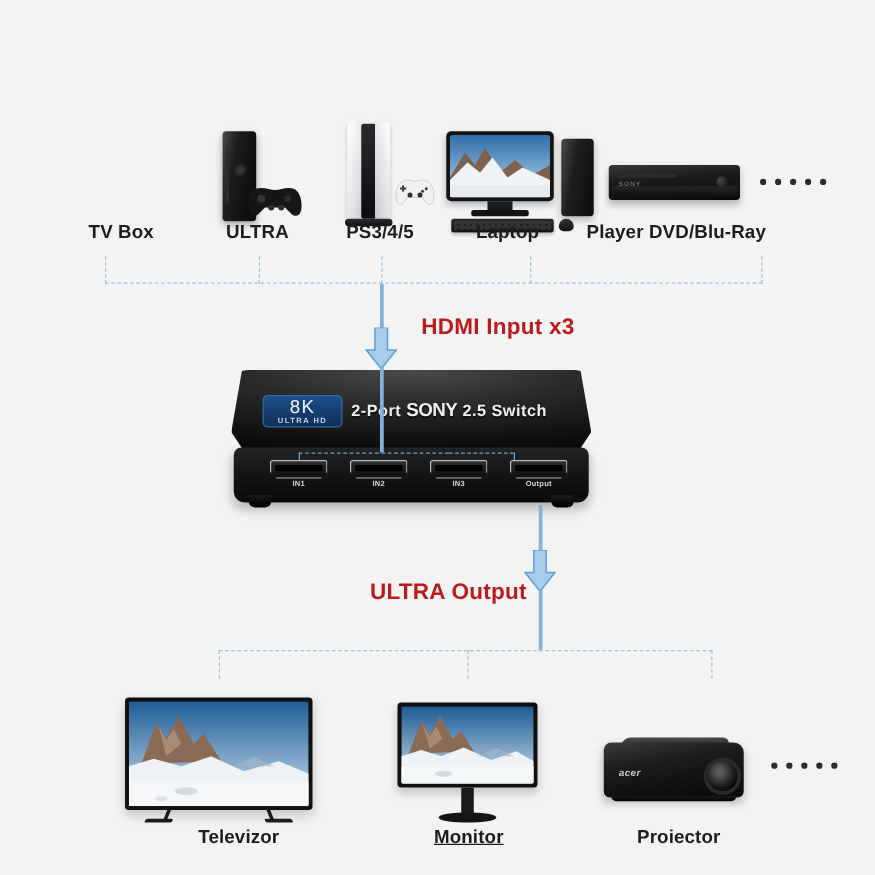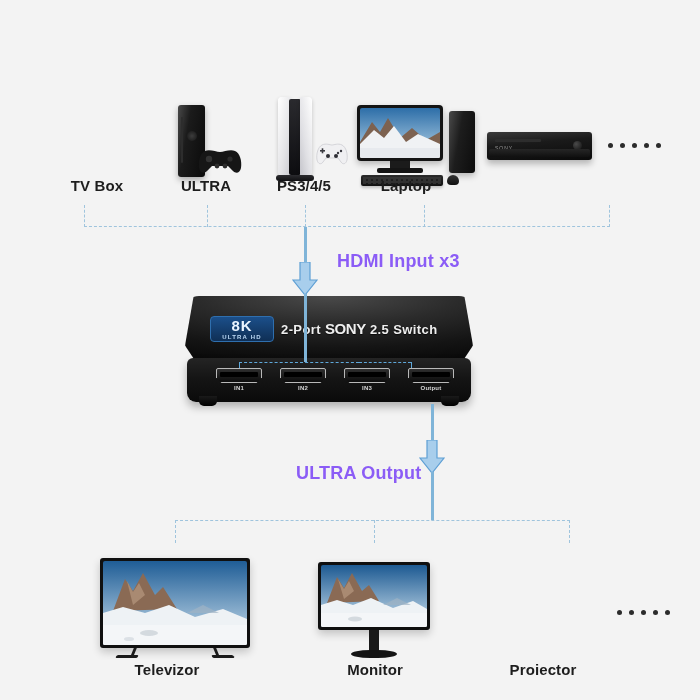--- a/index.html
+++ b/index.html
@@ -20,21 +20,21 @@
     font-weight:700;
     color:#1d1d1d;
     white-space:nowrap;
     transform:translateX(-50%);
     letter-spacing:.1px;
   }
   .blue-lbl{
     position:absolute;
     font-size:18px;
     font-weight:700;
-    color:#8b5cf6;
+    color:#b91c1c;
     white-space:nowrap;
     letter-spacing:.2px;
   }
 
   
   .hbar{
     position:absolute;
     border-top:1.6px dashed #9fc4dd;
     height:0;
   }
@@ -262,21 +262,21 @@
     background:linear-gradient(180deg,#1a1a1a,#000);border-radius:0 0 5px 5px;}
   .badge8k{
     position:absolute;left:25px;top:20px;width:64px;height:26px;
     border-radius:4px;
     background:linear-gradient(180deg,#1b4f8a,#0f2f55);
     border:1px solid #2f6fae;
     box-sizing:border-box;
     display:flex;flex-direction:column;align-items:center;justify-content:center;
     line-height:1;
   }
-  .badge8k .k8{font-size:15px;font-weight:700;color:#eaf4ff;letter-spacing:1px;}
+  .badge8k .k8{font-size:15px;font-weight:400;color:#eaf4ff;letter-spacing:1px;}
   .badge8k .uhd{font-size:6px;font-weight:800;color:#bcd9f5;letter-spacing:1.2px;margin-top:1px;}
   .sw-title{
     position:absolute;left:96px;top:24px;white-space:nowrap;
     font-size:13px;font-weight:800;color:#efefef;letter-spacing:.4px;
     text-shadow:0 1px 1px rgba(0,0,0,.7);
   }
   .sw-title .hdmi{font-size:15px;letter-spacing:-.4px;}
   .port{
     position:absolute;top:72px;width:46px;height:15px;
     background:linear-gradient(180deg,#2f2f2f,#0c0c0c);
@@ -359,20 +359,21 @@
   </div>
   <div class="lbl" style="left:406px;top:177px;">Laptop</div>
 
   <div class="abs" style="left:487px;top:118px;width:110px;height:48px;">
     <div class="dvd">
       <span class="tray"></span>
       <span class="brand">SONY</span>
       <span class="knob"></span>
     </div>
   </div>
+  <div class="lbl" style="left:541px;top:177px;">Player DVD/Blu-Ray</div>
 
   <div class="dots" style="left:608px;top:143px;">
     <i></i>
       <i></i>
       <i></i>
       <i></i>
       <i></i>
   </div>
 
   <div class="hbar" style="left:84px;top:226px;width:526px;"></div>
@@ -457,21 +458,21 @@
         </svg>
       </div>
     </div>
     <div class="tv-legs">
       <span></span>
         <span></span>
         <i></i>
         <i></i>
     </div>
   </div>
-  <div class="lbl" style="left:167px;top:661px;">Televizor</div>
+  <div class="lbl" style="left:191px;top:661px;">Televizor</div>
 
   <div class="abs" style="left:318px;top:562px;width:114px;height:98px;">
     <div class="m2-frame">
       <div style="width:100%;height:100%;border-radius:2px;overflow:hidden">
         <svg viewBox="0 0 106 62" preserveAspectRatio="none" style="width:100%;height:100%;display:block">
           <defs>
             <linearGradient id="sky3" x1="0" y1="0" x2="0" y2="1">
               <stop offset="0" stop-color="#1d5a92"></stop>
                 <stop offset="1" stop-color="#cee2ef"></stop>
             </linearGradient>
@@ -482,22 +483,31 @@
           <path d="M0 40 L16 35 L32 40 L50 33 L72 43 L92 36 L106 44 L106 62 L0 62 Z" fill="#eef2f5"></path>
           <path d="M62 40 L76 33 L90 40 Z" fill="#9fb4c4" opacity=".7"></path>
           <rect y="48" width="106" height="14" fill="#f4f6f8"></rect>
           <ellipse cx="34" cy="54" rx="7" ry="2.4" fill="#b9c3cb" opacity=".55"></ellipse>
         </svg>
       </div>
     </div>
     <div class="m2-neck"></div>
     <div class="m2-base"></div>
   </div>
-  <div class="lbl" style="left:375px;top:661px;">Monitor</div>
-
+  <div class="lbl" style="left:375px;top:661px;text-decoration:underline;">Monitor</div>
+
+  <div class="abs" style="left:483px;top:578px;width:122px;height:70px;">
+    <div class="proj">
+      <span class="top"></span>
+      <span class="body"></span>
+      <span class="lens"></span>
+      <span class="brand">acer</span>
+      <span class="feet"></span>
+    </div>
+  </div>
   <div class="lbl" style="left:543px;top:661px;">Proiector</div>
 
   <div class="dots" style="left:617px;top:610px;">
     <i></i>
       <i></i>
       <i></i>
       <i></i>
       <i></i>
   </div>
 

